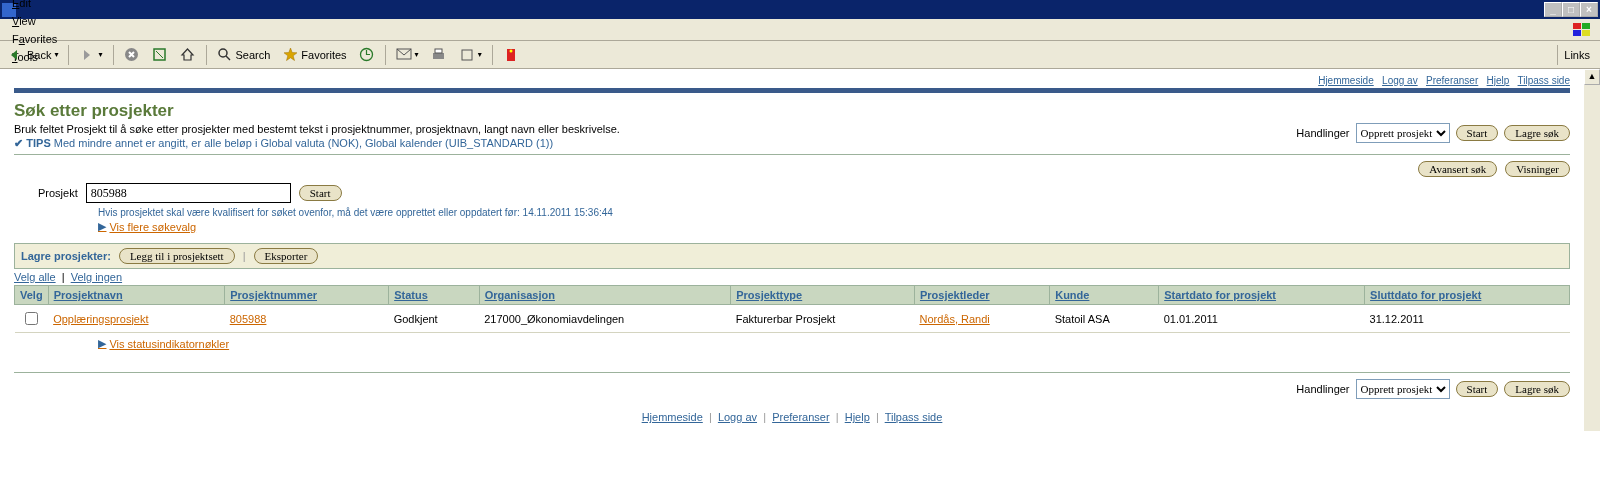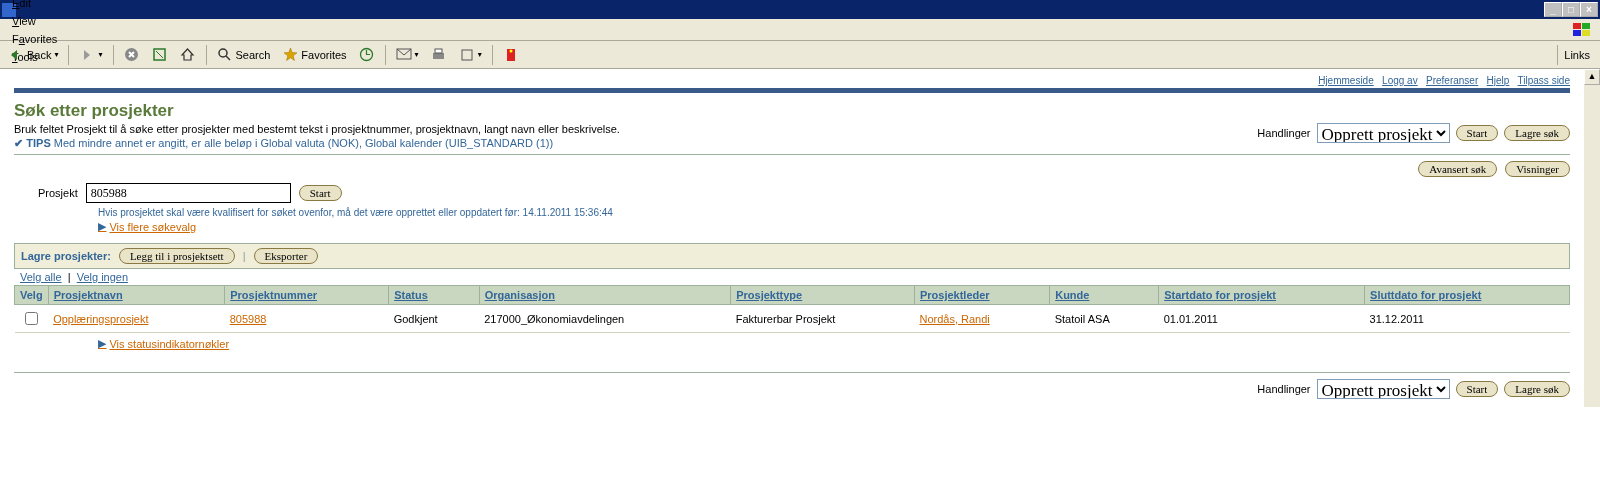--- a/index.html
+++ b/index.html
@@ -29,34 +29,34 @@
   .stripes { width: 110px; height: 10px; background: repeating-linear-gradient(90deg, #ccd9c0 0 2px, transparent 2px 4px); }
   .toplinks { text-align: right; font-size: 10px; color: #336699; }
   .toplinks a, .footlink { color: #336699; text-decoration: underline; cursor: pointer; }
   .thickline { height: 5px; background: #3a5a8a; margin: 2px 0 8px 0; }
   .pagetitle { color: #5A7A3A; font-size: 17px; font-weight: bold; margin-bottom: 2px; }
   .row { display: flex; align-items: center; }
   .intro { color: #000; font-size: 11px; }
   .tips { color: #336699; font-size: 11px; margin-top: 2px; }
   .tipsicon { color: #336699; font-weight: bold; }
   .actionsbar { margin-left: auto; display: flex; align-items: center; gap: 6px; }
-  select.native { font-family: Tahoma; font-size: 17px; height: 20px; border: 1px solid #7f9db9; background: #fff; }
+  select.native { font-family: Tahoma; font-size: 11px; height: 20px; border: 1px solid #7f9db9; background: #fff; }
   .obtn { background: #e9e3c8; border: 1px solid #8a7a42; border-radius: 11px; padding: 1px 10px; font-family: Tahoma; font-size: 11px; cursor: pointer; }
   .hr-thin { border-top: 1px solid #9cb29c; margin: 4px 0 6px 0; }
   .secondrow { display: flex; justify-content: flex-end; gap: 8px; margin-bottom: 6px; }
   .searchrow { display: flex; align-items: center; gap: 8px; margin-left: 24px; }
   .searchrow label { font-size: 11px; }
   .searchrow input[type=text] { width: 205px; height: 20px; border: 1px solid #000; font-family: Tahoma; font-size: 12px; padding: 1px 4px; }
   .hint { color: #336699; font-size: 10px; margin-left: 84px; margin-top: 4px; }
   .morelink { color: #c60; font-size: 11px; text-decoration: underline; cursor: pointer; margin-left: 84px; display: inline-flex; align-items: center; gap: 3px; margin-top: 2px; }
   .play { color: #336699; font-size: 11px; }
   .selpanel { background: #f0eed8; border: 1px solid #9cb29c; padding: 4px 6px; margin-top: 10px; display: flex; align-items: center; gap: 8px; }
   .selpanel .lbl { color: #336699; font-size: 11px; font-weight: bold; }
   .selpanel .psep { color: #999; }
-  .selalls { padding: 2px 0; font-size: 11px; margin-left: 6px; }
+  .selalls { padding: 2px 0; font-size: 11px; }
   .selalls a { color: #336699; text-decoration: underline; cursor: pointer; }
   table.grid { width: 100%; border-collapse: collapse; font-size: 11px; }
   table.grid th { background: #c9d7c0; border: 1px solid #9cb29c; text-align: left; padding: 3px 5px; color: #336699; font-weight: bold; text-decoration: underline; }
   table.grid th.sel { width: 30px; text-align: center; text-decoration: none; }
   table.grid td { border-bottom: 1px solid #d4d4c0; padding: 4px 5px; vertical-align: middle; }
   a.datalink { color: #c60; text-decoration: underline; cursor: pointer; }
   .statuslink { margin-top: 4px; }
   .bottombar { display: flex; justify-content: flex-end; align-items: center; gap: 6px; padding: 6px 0; border-top: 1px solid #9cb29c; margin-top: 22px; }
   .footnav { text-align: center; padding: 6px 0; font-size: 11px; color: #999; }
   .footnav a { color: #336699; text-decoration: underline; }
@@ -304,16 +304,23 @@
 
     <div class="bottombar">
       <span>Handlinger</span>
       <select class="native">
         <option>Opprett prosjekt</option>
       </select>
       <button class="obtn">Start</button>
       <button class="obtn">Lagre søk</button>
     </div>
 
+    <div class="footnav">
+      <a>Hjemmeside</a> &nbsp;|&nbsp;
+      <a>Logg av</a> &nbsp;|&nbsp;
+      <a>Preferanser</a> &nbsp;|&nbsp;
+      <a>Hjelp</a> &nbsp;|&nbsp;
+      <a>Tilpass side</a>
+    </div>
 
 
   </div>
 </div>
 
 </body></html>

